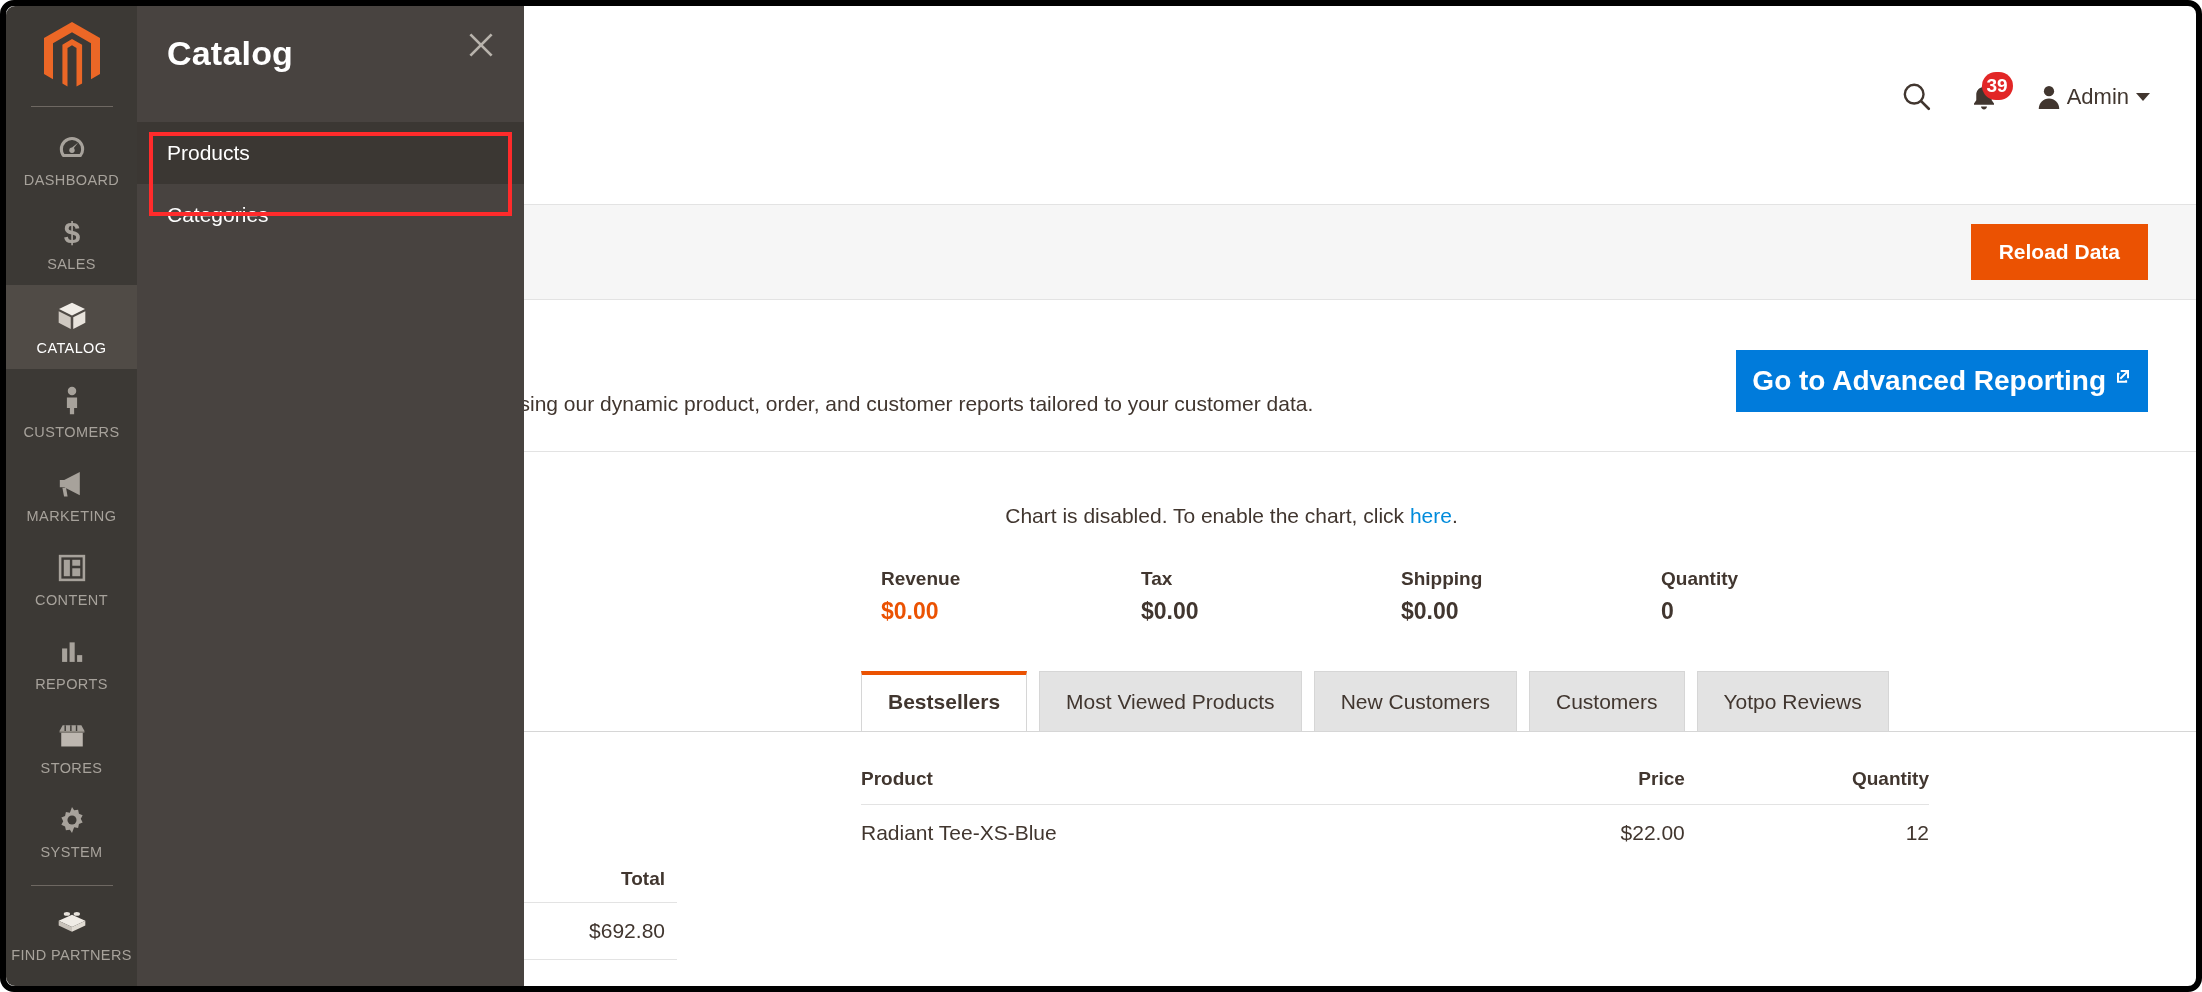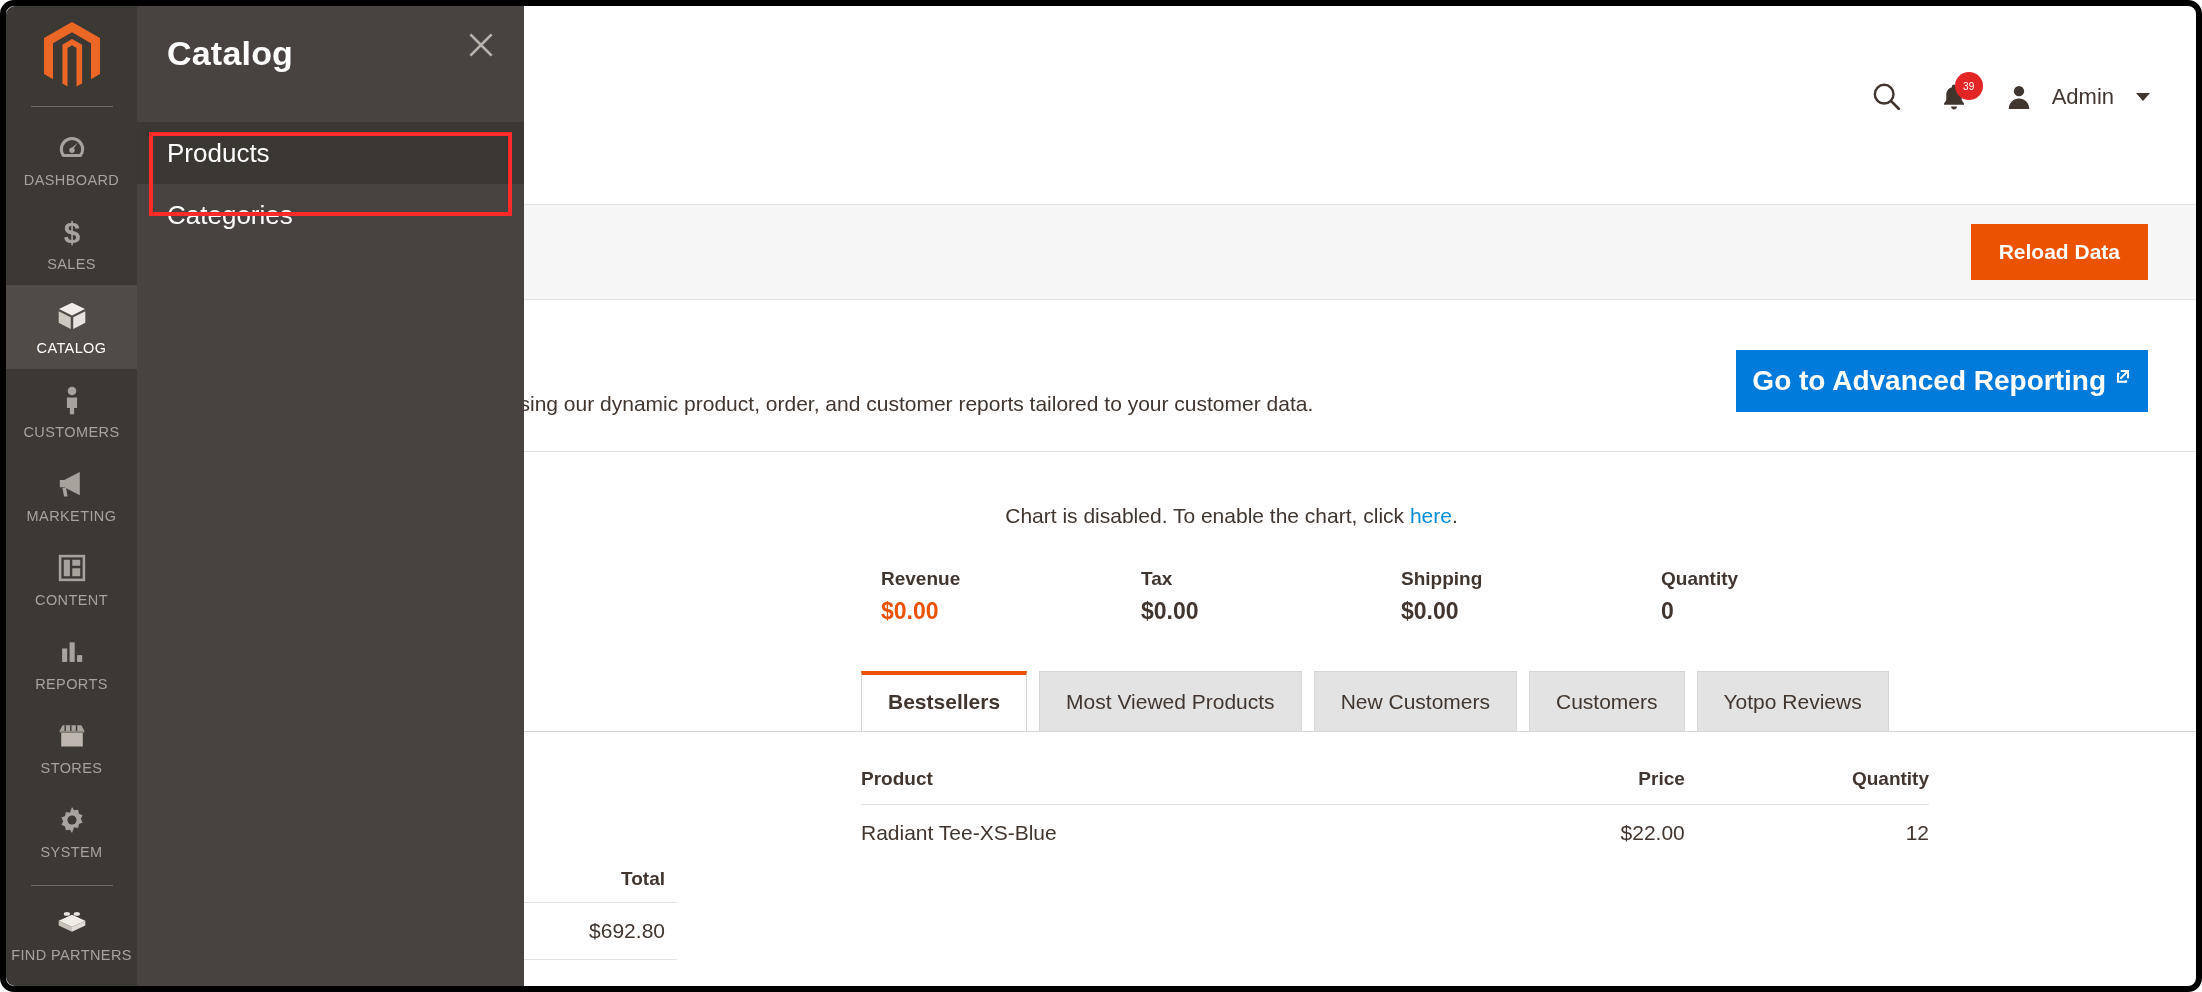--- a/index.html
+++ b/index.html
@@ -89,21 +89,21 @@
     position: absolute;
     right: 26px; top: 22px;
     width: 34px; height: 34px;
     cursor: pointer;
   }
   .flyout-list { margin-top: 20px; }
   .flyout-item {
     height: 62px;
     display: flex; align-items: center;
     padding-left: 30px;
-    font-size: 26px;
+    font-size: 21px;
     color: #ffffff;
     cursor: pointer;
   }
   .flyout-item.selected { background: #3b3733; }
   .highlight-box {
     position: absolute;
     left: 12px; top: 126px;
     width: 363px; height: 84px;
     border: 4px solid #ff2b2b;
     pointer-events: none;
@@ -129,26 +129,26 @@
   }
   .tb-btn { display: flex; align-items: center; cursor: pointer; }
   .notif-wrap { position: relative; }
   .notif-badge {
     position: absolute;
     right: -13px; top: -9px;
     min-width: 28px; height: 28px;
     border-radius: 14px;
     background: #e22626;
     color: #ffffff;
-    font-size: 10px; font-weight: normal;
+    font-size: 19px; font-weight: bold;
     display: flex; align-items: center; justify-content: center;
     padding: 0 5px;
   }
   .admin-user {
-    display: flex; align-items: center; gap: 18px;
+    display: flex; align-items: center; gap: 3px;
     cursor: pointer;
   }
   .admin-user-name { font-size: 22px; color: #41362f; }
   .caret-down {
     width: 0; height: 0;
     border-left: 7px solid transparent;
     border-right: 7px solid transparent;
     border-top: 8px solid #41362f;
     margin-left: 4px;
   }

